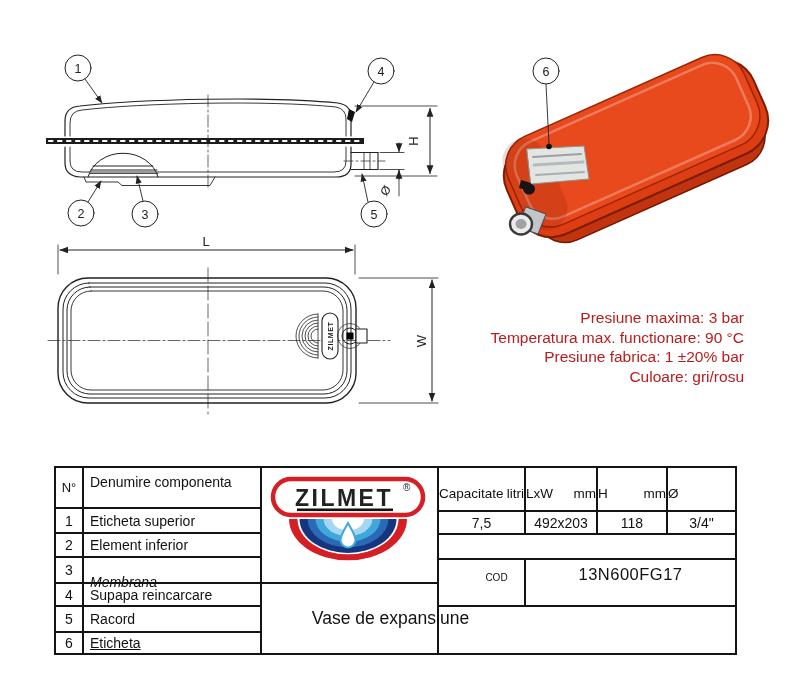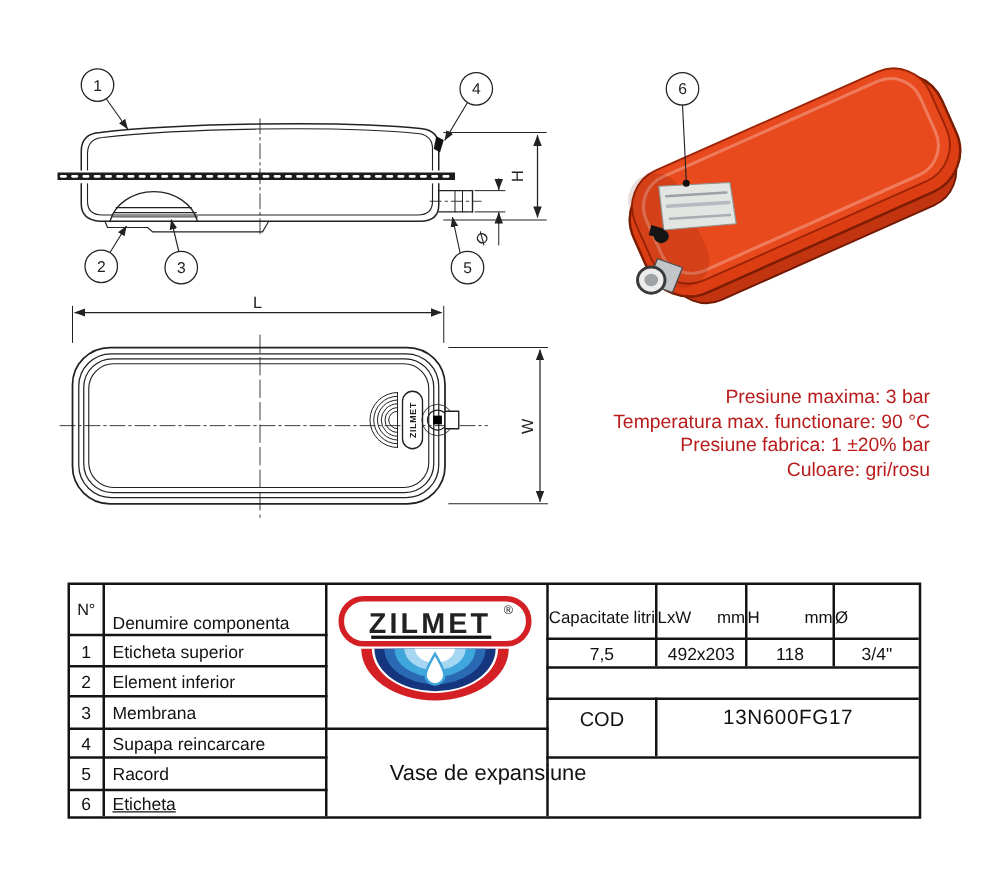--- a/index.html
+++ b/index.html
@@ -207,28 +207,28 @@
     <div class="hl" style="top:88px;left:0;width:206px;"></div>
     <div class="hl" style="top:114px;left:0;width:383px;"></div>
     <div class="hl" style="top:137px;left:0;width:206px;"></div>
     <div class="hl" style="top:163px;left:0;width:206px;"></div>
     <div class="hl" style="top:42px;left:381px;width:298px;"></div>
     <div class="hl" style="top:65px;left:381px;width:298px;"></div>
     <div class="hl" style="top:90px;left:381px;width:298px;"></div>
     <div class="hl" style="top:137px;left:381px;width:298px;"></div>
 
     <div class="cell" style="left:0;top:0;width:26px;height:39px;font-size:13px;">N°</div>
-    <div class="cell lft" style="left:28px;top:16px;width:176px;height:28px;">Denumire componenta</div>
+    <div class="cell lft" style="left:28px;top:0;width:176px;height:28px;">Denumire componenta</div>
 
     <div class="cell" style="left:0;top:41px;width:26px;height:23px;">1</div>
     <div class="cell lft" style="left:28px;top:41px;width:176px;height:23px;">Eticheta superior</div>
     <div class="cell" style="left:0;top:66px;width:26px;height:22px;">2</div>
     <div class="cell lft" style="left:28px;top:66px;width:176px;height:22px;">Element inferior</div>
     <div class="cell" style="left:0;top:90px;width:26px;height:24px;">3</div>
-    <div class="cell lft" style="left:28px;top:90px;width:176px;height:24px;">Membrana</div>
+    <div class="cell lft" style="left:28px;top:102px;width:176px;height:24px;font-style:italic;">Membrana</div>
     <div class="cell" style="left:0;top:116px;width:26px;height:21px;">4</div>
     <div class="cell lft" style="left:28px;top:116px;width:176px;height:21px;">Supapa reincarcare</div>
     <div class="cell" style="left:0;top:139px;width:26px;height:24px;">5</div>
     <div class="cell lft" style="left:28px;top:139px;width:176px;height:24px;">Racord</div>
     <div class="cell" style="left:0;top:165px;width:26px;height:20px;">6</div>
     <div class="cell lft" style="left:28px;top:165px;width:176px;height:20px;text-decoration:underline;">Eticheta</div>
 
     <div class="cell" style="left:206px;top:0;width:175px;height:114px;">
       <svg width="160" height="100" viewBox="0 0 160 100">
         <defs>
@@ -272,17 +272,17 @@
     <div class="cell hdr2" style="left:612px;top:2px;width:67px;height:40px;">
       <span>Ø</span>
       <span></span>
     </div>
 
     <div class="cell" style="left:383px;top:44px;width:85px;height:21px;">7,5</div>
     <div class="cell" style="left:470px;top:44px;width:70px;height:21px;">492x203</div>
     <div class="cell" style="left:542px;top:44px;width:68px;height:21px;">118</div>
     <div class="cell" style="left:612px;top:44px;width:67px;height:21px;">3/4"</div>
 
-    <div class="cell" style="left:383px;top:92px;width:85px;height:34px;font-size:16px;">COD</div>
+    <div class="cell" style="left:398px;top:92px;width:85px;height:34px;font-size:10px;">COD</div>
     <div class="cell codval" style="left:470px;top:92px;width:209px;height:28px;">13N600FG17</div>
   </div>
 
 </div>
 
 </body></html>

